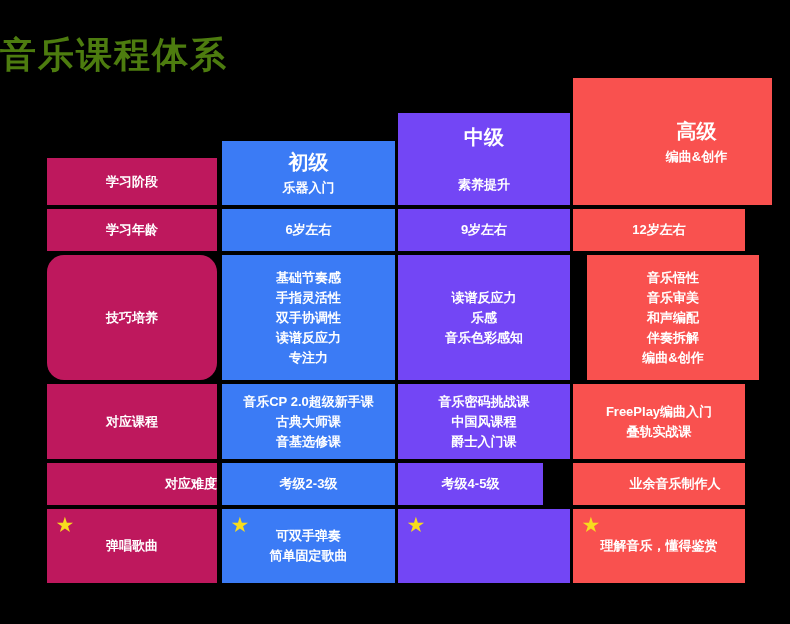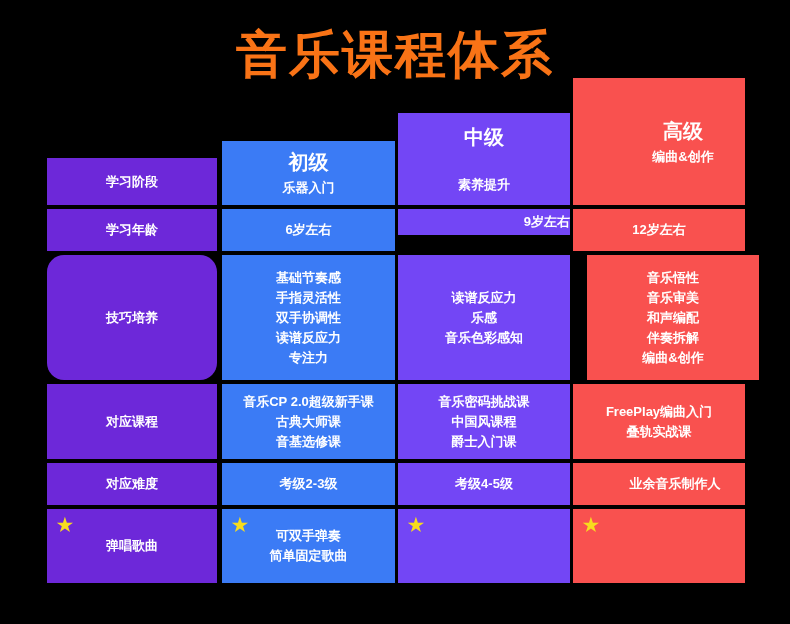--- a/index.html
+++ b/index.html
@@ -4,30 +4,30 @@
 <style>
   * { margin:0; padding:0; box-sizing:border-box; }
   html, body {
     width:790px; height:624px; background:#000; overflow:hidden;
     font-family:"Liberation Sans","DejaVu Sans",sans-serif;
   }
   #page { position:relative; width:790px; height:624px; background:#000; }
 
   #title {
     position:absolute; left:0; top:30px; width:790px;
-    text-align:center; color:#f97316; font-size:51px; font-weight:bold;
+    text-align:left; color:#4d7c0f; font-size:36px; font-weight:bold;
     letter-spacing:2px; line-height:50px;
   }
 
   .cell {
     position:absolute; color:#fff; display:flex; flex-direction:column;
     align-items:center; justify-content:center; text-align:center;
     font-size:13px; font-weight:bold; line-height:20px;
   }
-  .label-cell { background:#6d28d9; }
+  .label-cell { background:#be185d; }
   .col-a { background:#3b7bf5; }
   .col-b { background:#7346f5;gap:22px; }
   .col-c { background:#f9514f; }
 
   .head-main { font-size:20px; font-weight:bold; line-height:28px; }
   .head-sub  { font-size:13px; font-weight:bold; line-height:20px; margin-top:2px; }
 
   .lines { display:flex; flex-direction:column; align-items:center; justify-content:center; }
   .lines span { display:block; }
 
@@ -43,36 +43,36 @@
   <div id="title">音乐课程体系</div>
   <div id="grid">
       <div class="cell col-a" style="left: 222px; top: 141px; width: 173px; height: 64px;">
         <div class="head-main">初级</div>
         <div class="head-sub">乐器入门</div>
       </div>
       <div class="cell col-b" style="left: 398px; top: 113px; width: 172px; height: 92px;">
         <div class="head-main">中级</div>
         <div class="head-sub">素养提升</div>
       </div>
-      <div class="cell col-c" style="left: 573px; top: 78px; width: 172px; height: 127px; padding-left: 48px;">
+      <div class="cell col-c" style="left: 573px; top: 78px; width: 199px; height: 127px; padding-left: 48px;">
         <div class="head-main">高级</div>
         <div class="head-sub">编曲&amp;创作</div>
       </div>
       <div class="cell label-cell" style="left: 47px; top: 158px; width: 170px; height: 47px;">
         <div class="lines">学习阶段</div>
       </div>
       <div class="cell label-cell" style="left: 47px; top: 209px; width: 170px; height: 42px;">
         <div class="lines">学习年龄</div>
       </div>
       <div class="cell col-a" style="left: 222px; top: 209px; width: 173px; height: 42px;">
         <div class="lines">
           <span>6岁左右</span>
         </div>
       </div>
-      <div class="cell col-b" style="left: 398px; top: 209px; width: 172px; height: 26px; align-items: flex-end;">
+      <div class="cell col-b" style="left: 398px; top: 209px; width: 172px; height: 42px;">
         <div class="lines">
           <span>9岁左右</span>
         </div>
       </div>
       <div class="cell col-c" style="left: 573px; top: 209px; width: 172px; height: 42px;">
         <div class="lines">
           <span>12岁左右</span>
         </div>
       </div>
       <div class="cell label-cell" style="left: 47px; top: 255px; width: 170px; height: 125px; border-radius: 17px;">
@@ -119,29 +119,29 @@
           <span>中国风课程</span>
           <span>爵士入门课</span>
         </div>
       </div>
       <div class="cell col-c" style="left: 573px; top: 384px; width: 172px; height: 75px;">
         <div class="lines">
           <span>FreePlay编曲入门</span>
           <span>叠轨实战课</span>
         </div>
       </div>
-      <div class="cell label-cell" style="left: 47px; top: 463px; width: 170px; height: 42px;">
+      <div class="cell label-cell" style="left: 47px; top: 463px; width: 170px; height: 42px; align-items: flex-end;">
         <div class="lines">对应难度</div>
       </div>
       <div class="cell col-a" style="left: 222px; top: 463px; width: 173px; height: 42px;">
         <div class="lines">
           <span>考级2-3级</span>
         </div>
       </div>
-      <div class="cell col-b" style="left: 398px; top: 463px; width: 172px; height: 42px;">
+      <div class="cell col-b" style="left: 398px; top: 463px; width: 145px; height: 42px;">
         <div class="lines">
           <span>考级4-5级</span>
         </div>
       </div>
       <div class="cell col-c" style="left: 573px; top: 463px; width: 172px; height: 42px; padding-left: 32px;">
         <div class="lines">
           <span>业余音乐制作人</span>
         </div>
       </div>
       <div class="cell label-cell" style="left: 47px; top: 509px; width: 170px; height: 74px;">
@@ -154,16 +154,17 @@
           <span>可双手弹奏</span>
           <span>简单固定歌曲</span>
         </div>
       </div>
       <div class="cell col-b" style="left: 398px; top: 509px; width: 172px; height: 74px;">
         <span class="star-icon">★</span>
       </div>
       <div class="cell col-c" style="left: 573px; top: 509px; width: 172px; height: 74px;">
         <span class="star-icon">★</span>
         <div class="lines">
+          <span>理解音乐，懂得鉴赏</span>
         </div>
       </div>
     </div>
 </div>
 
 </body></html>

